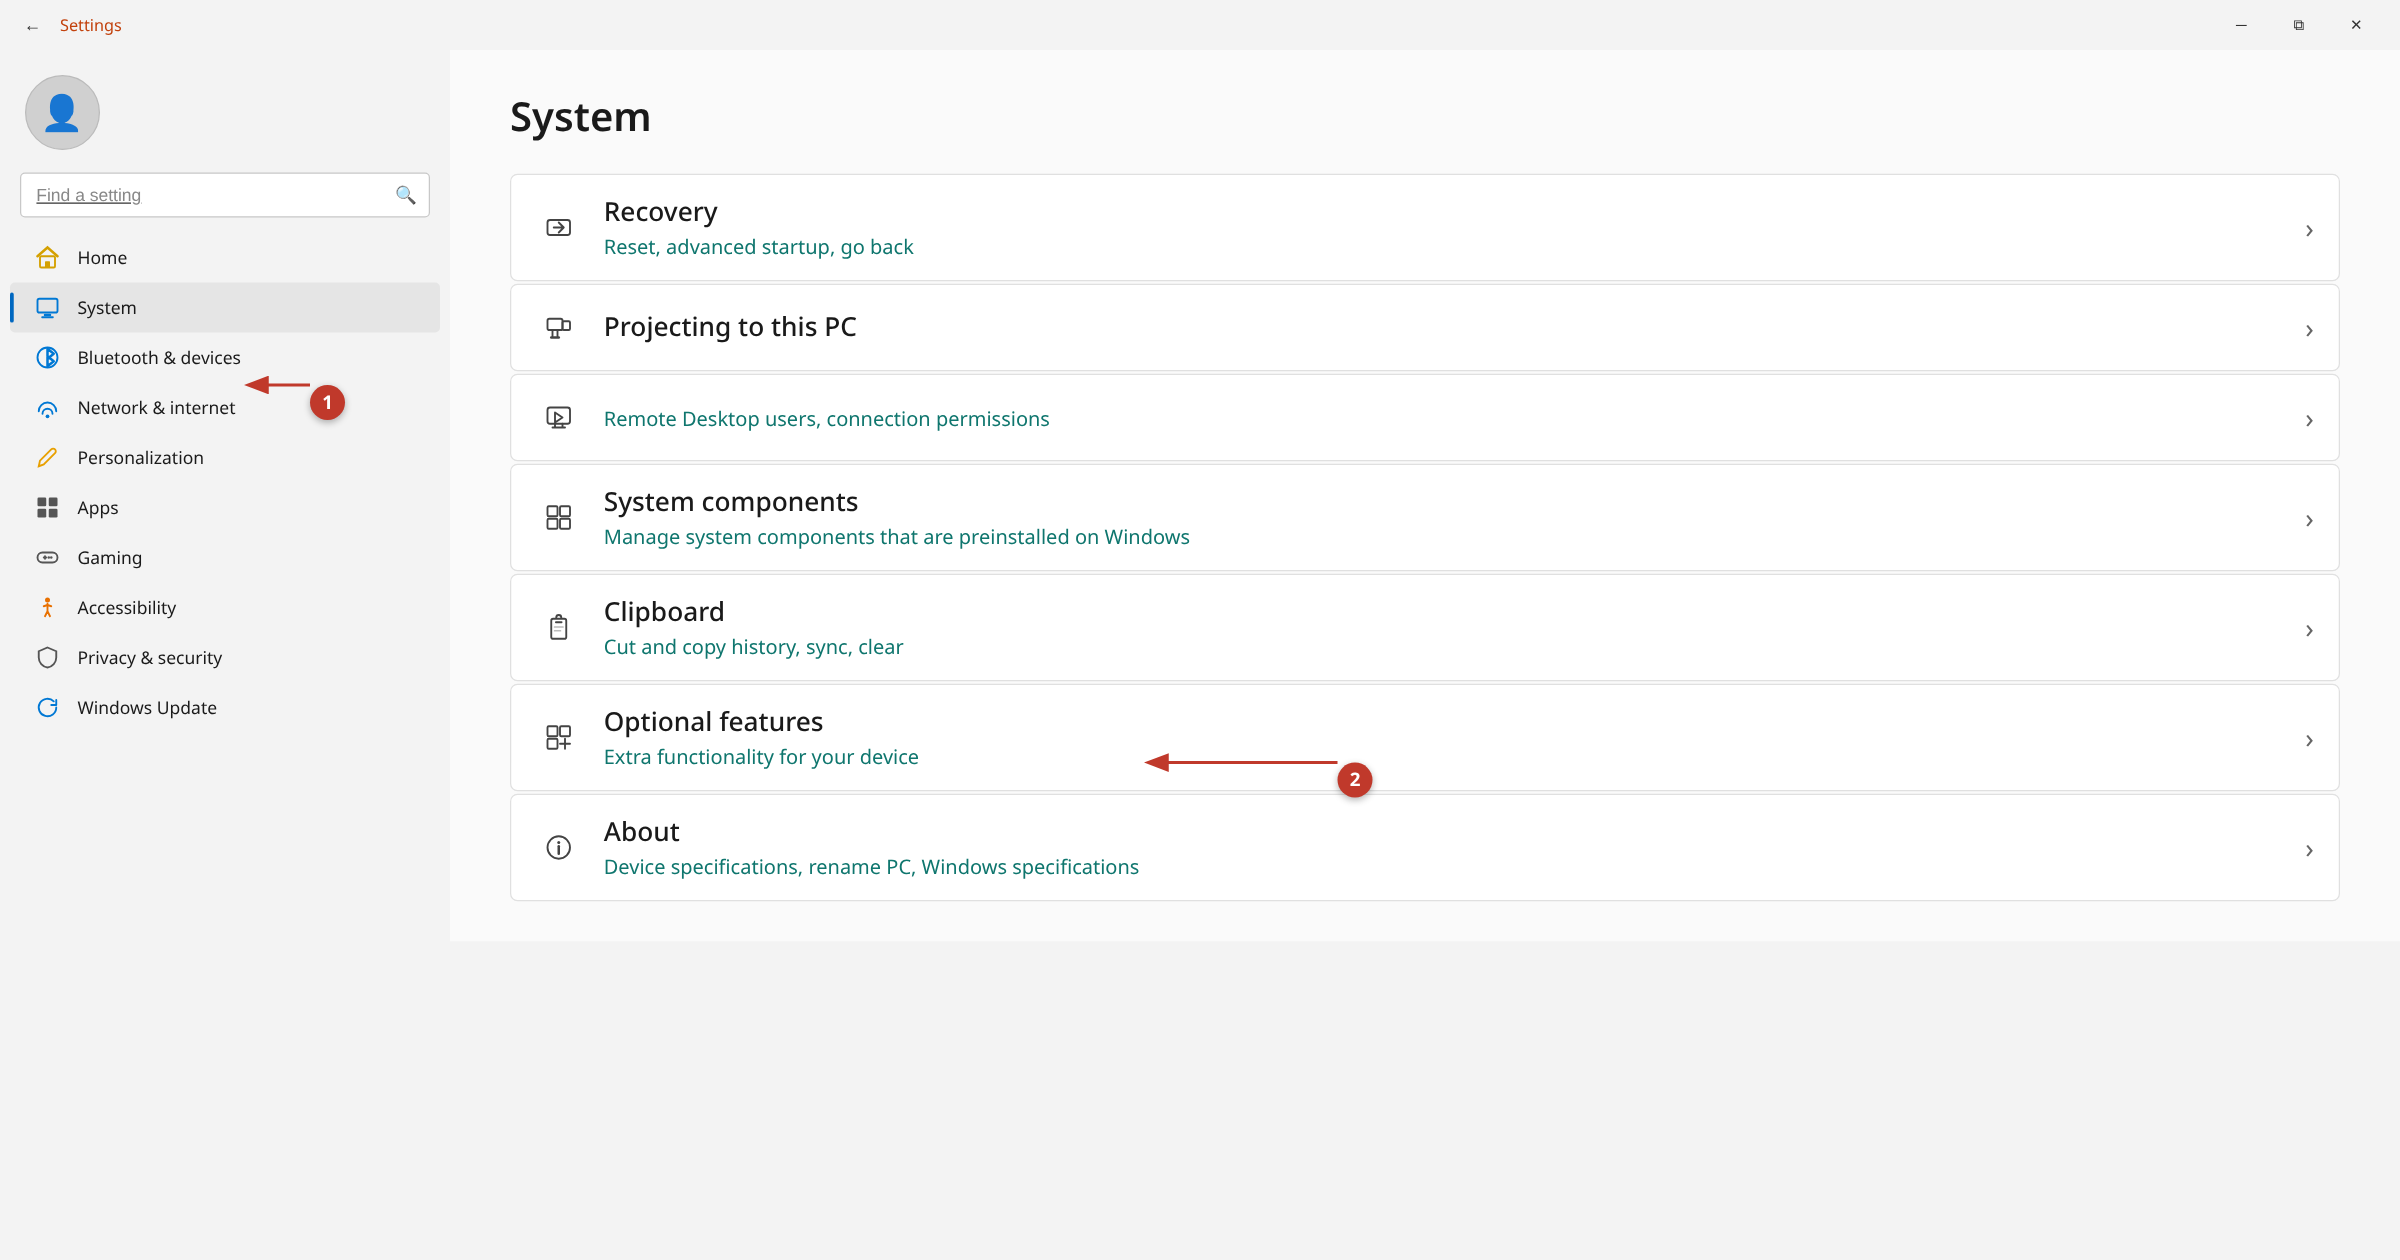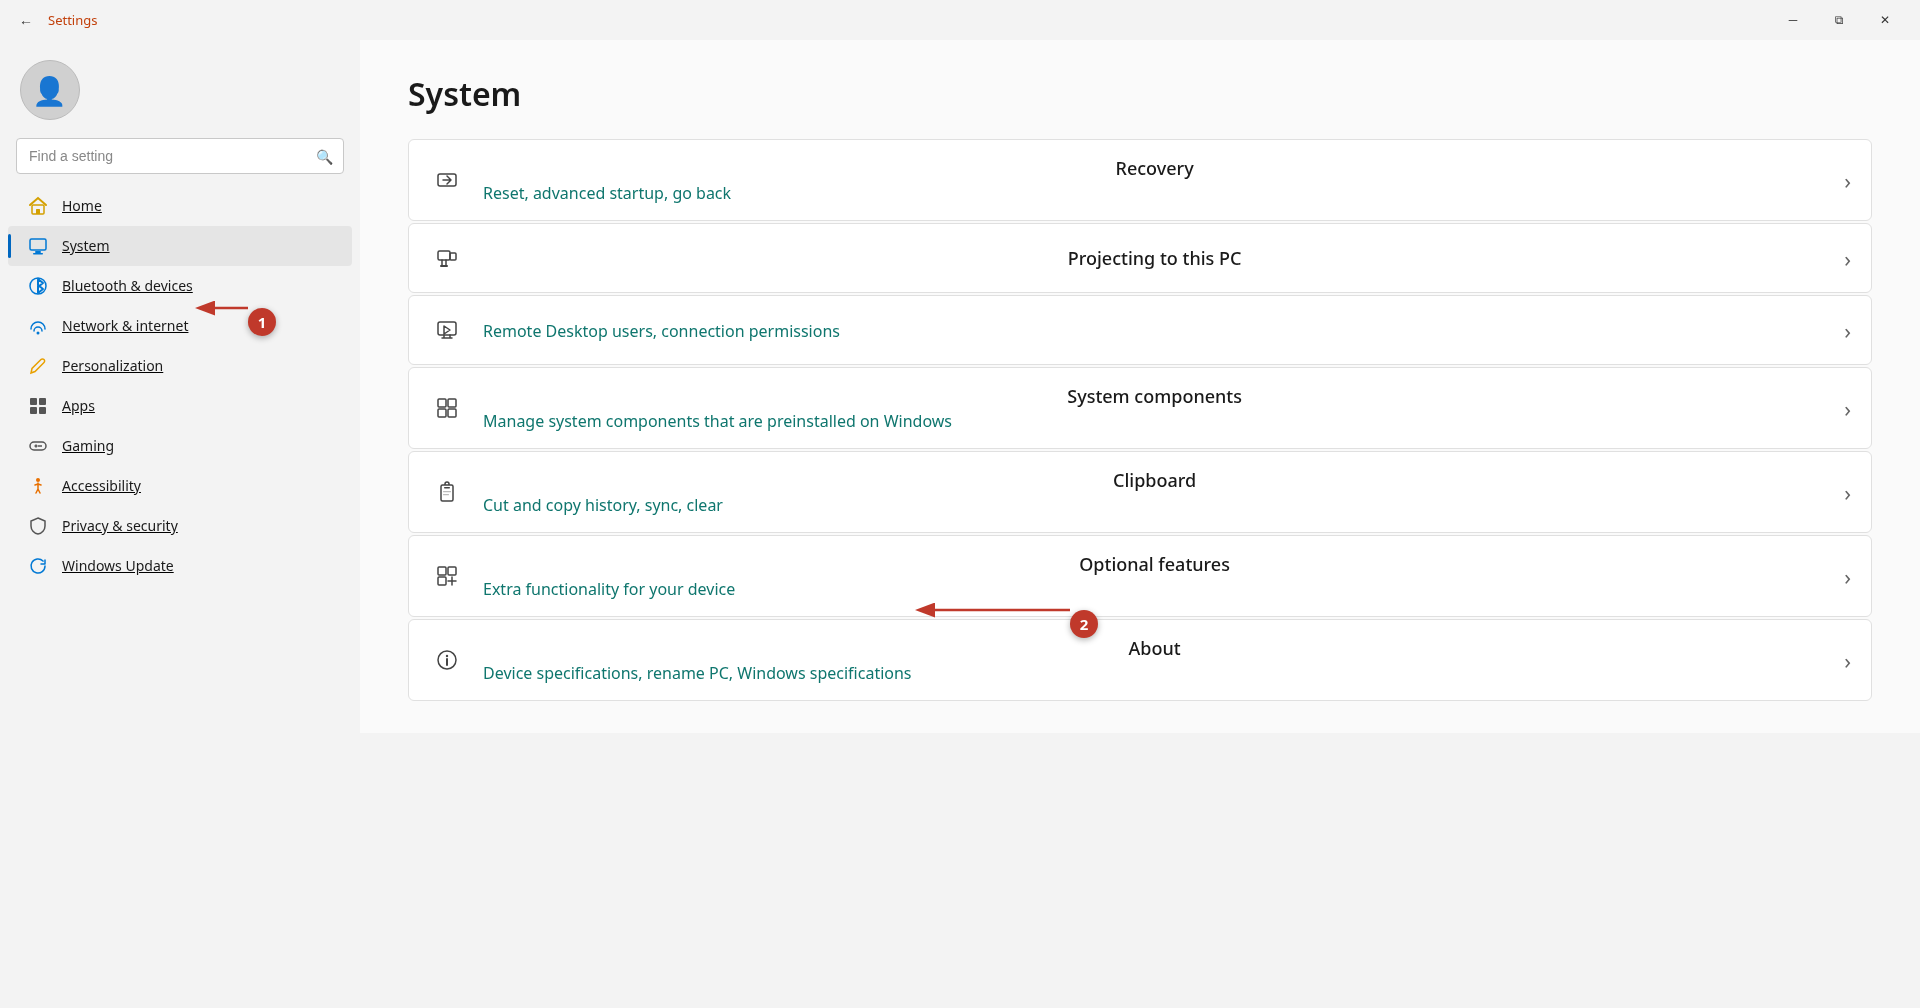--- a/index.html
+++ b/index.html
@@ -94,41 +94,41 @@
     .search-box input {
       width: 100%;
       height: 36px;
       border: 1px solid #c8c8c8;
       border-radius: 4px;
       background: white;
       padding: 0 36px 0 12px;
       font-size: 14px;
       color: #333;
       outline: none;
+      text-decoration: underline;
     }
     .search-box input::placeholder { color: #888; }
     .search-icon-wrap {
       position: absolute;
       right: 10px; top: 50%;
       transform: translateY(-50%);
       color: #666;
       font-size: 14px;
     }
 
     
     .nav-item {
       display: flex;
-      align-items: flex-start;
+      align-items: center;
       gap: 14px;
       padding: 10px 20px;
       cursor: pointer;
       border-radius: 4px;
       margin: 0 8px;
       position: relative;
-      text-decoration: underline;
     }
     .nav-item.active {
       background: #e5e5e5;
     }
     .nav-item.active::before {
       content: '';
       position: absolute;
       left: 0; top: 8px; bottom: 8px;
       width: 3px;
       background: #0067c0;
@@ -183,24 +183,23 @@
       display: flex; align-items: center; justify-content: center;
       flex-shrink: 0;
       font-size: 22px;
       color: #444;
     }
 
     .settings-item-text {
       flex: 1;
     }
     .settings-item-title {
-      font-size: 18px;
+      font-size: 21px;
       font-weight: 500;
       color: #1a1a1a;
-      text-align: center;
     }
     .settings-item-desc {
       font-size: 16px;
       color: #0f766e;
       margin-top: 2px;
     }
 
     .settings-item-arrow {
       color: #666;
       font-size: 14px;

